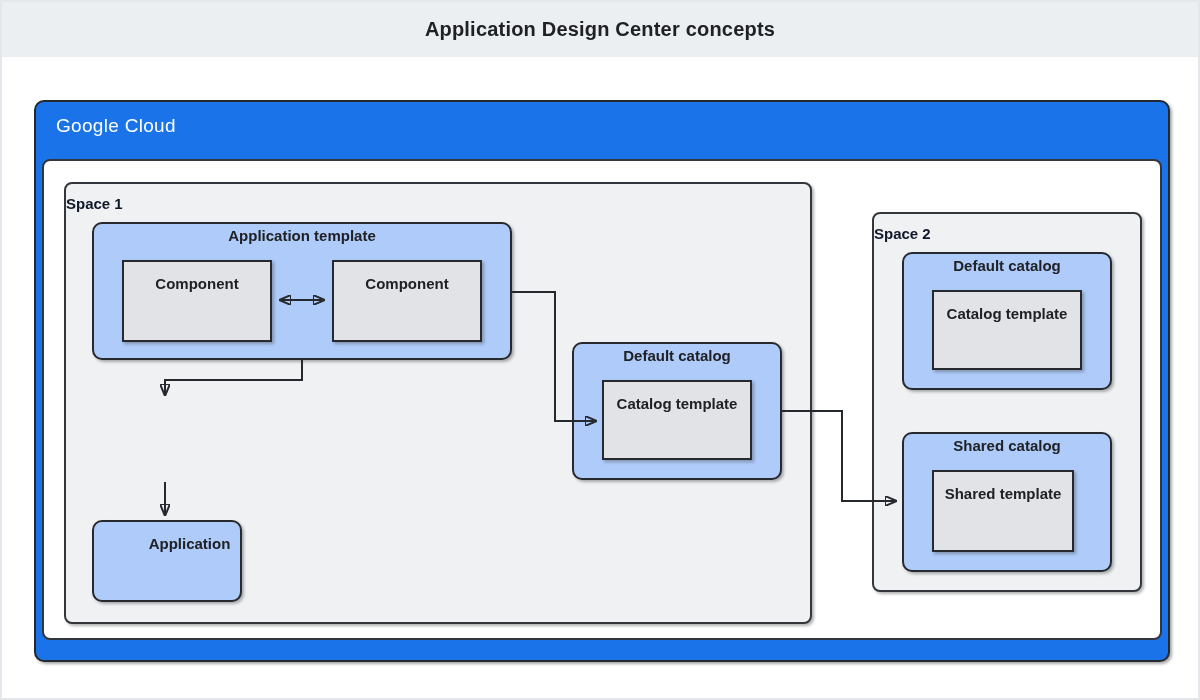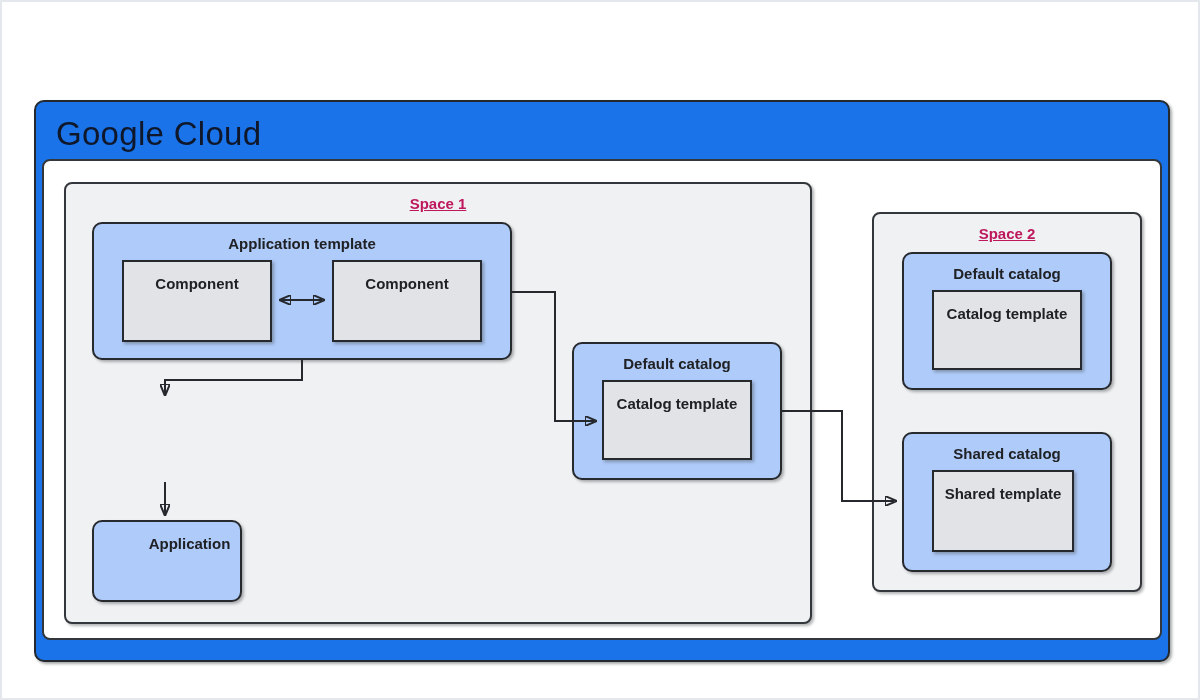--- a/index.html
+++ b/index.html
@@ -36,22 +36,22 @@
     left: 32px; top: 98px;
     width: 1136px; height: 562px;
     background: #1a73e8;
     border: 2px solid #24292e;
     border-radius: 10px;
     box-shadow: 2px 2px 3px rgba(60,64,67,0.45);
   }
   .gcp-logo {
     position: absolute;
     left: 20px; top: 13px;
-    color: #0f172a;
-    font-size: 33px;
+    color: #ffffff;
+    font-size: 19px;
     font-weight: 500;
     letter-spacing: 0.3px;
     text-align: center;
   }
 
   .inner-white {
     position: absolute;
     left: 40px; top: 157px;
     width: 1120px; height: 481px;
     background: #ffffff;
@@ -61,62 +61,63 @@
 
   .space-box {
     position: absolute;
     background: #f0f1f3;
     border: 2px solid #33373b;
     border-radius: 8px;
     box-shadow: 2px 2px 3px rgba(60,64,67,0.4);
   }
   .space-label {
     display: block;
-    text-align: center;
     padding-top: 11px;
     font-size: 15px;
     font-weight: bold;
-    color: #be185d;
-    text-decoration: underline;
+    color: #0f172a;
   }
 
   .node {
     position: absolute;
     border: 2px solid #26292d;
     box-shadow: 2px 2px 3px rgba(60,64,67,0.4);
   }
   .node-blue { background: #aecbfa; border-radius: 10px; }
   .node-gray { background: #e1e3e6; border-radius: 0; }
   .node-label {
     display: block;
     text-align: center;
     font-size: 15px;
     font-weight: bold;
     color: #202124;
   }
-  .pt-group { padding-top: 11px; }   
+  .pt-group { padding-top: 3px; }   
   .pt-leaf  { padding-top: 13px; }   
 
   .arrow-layer {
     position: absolute;
     left: 0; top: 0;
     width: 1200px; height: 700px;
     pointer-events: none;
   }
   .arrow-layer path, .arrow-layer line {
     stroke: #25282c;
     stroke-width: 2;
     fill: none;
   }
 </style>
 </head>
 <body>
 
 <div class="stage">
 
+  <div class="header-bar">
+    <div class="header-title">Application Design Center concepts</div>
+  </div>
 
   <div class="gcp-container">
     <div class="gcp-logo">Google Cloud</div>
   </div>
 
   <div class="inner-white"></div>
 
   <div class="space-box" style="left:62px; top:180px; width:748px; height:442px;">
     <span class="space-label">Space 1</span>
   </div>

